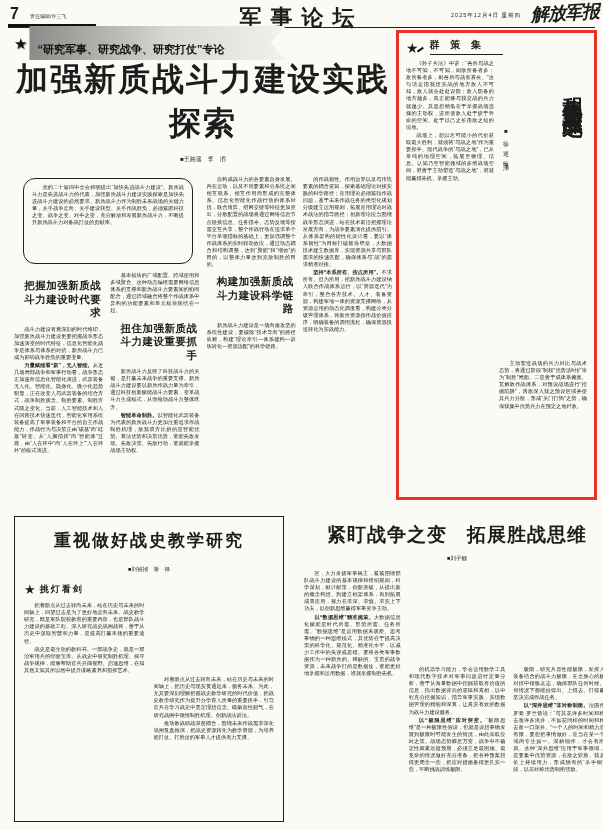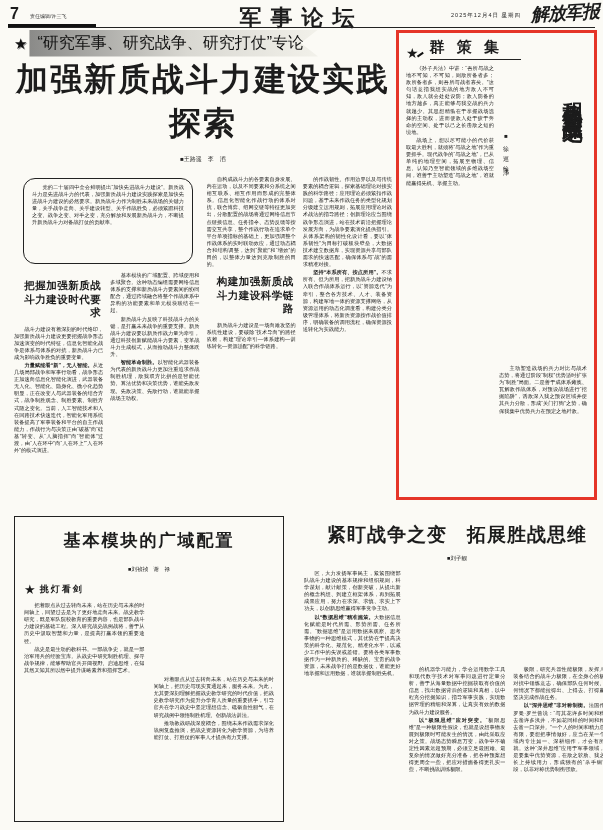--- a/index.html
+++ b/index.html
@@ -13,41 +13,41 @@
   .hdr-date{position:absolute;right:82px;top:12px;font-size:5.5px;letter-spacing:1px;color:#222;}
   .hdr-masthead{position:absolute;right:4px;top:1px;font-family:"DejaVu Serif","Liberation Serif",serif;
                 font-size:18px;font-weight:900;font-style:italic;transform:rotate(-3deg);letter-spacing:-1px;}
   .hdr-rule-left{position:absolute;left:8px;top:24px;width:88px;height:2.5px;background:#111;}
   .hdr-rule{position:absolute;left:8px;right:8px;top:27px;height:1.2px;background:#222;}
   
   .banner{position:absolute;left:14px;top:33px;width:272px;height:20px;display:flex;align-items:center;}
   .banner .star-logo{font-size:15px;line-height:15px;margin-right:2px;color:#111;text-shadow:1px 1px 0 #999;}
   .banner .ribbon{flex:1;background:linear-gradient(90deg,#8a8a88,#d9d8d2 55%,#f2f1ea);
                   clip-path:polygon(0 0,100% 0,94% 50%,100% 100%,0 100%);
-                  font-size:16px;font-weight:400;padding:3px 14px 3px 8px;color:#111;white-space:nowrap;}
+                  font-size:11px;font-weight:700;padding:16px 14px 3px 8px;color:#111;white-space:nowrap;}
   
   .main-art{position:absolute;left:14px;top:56px;width:378px;}
   .main-headline{text-align:center;font-size:32px;font-weight:900;letter-spacing:2px;margin:2px 0 0;}
   .main-byline{text-align:center;font-size:6px;margin-top:9px;color:#222;}
   .main-body{position:relative;margin-top:12px;height:392px;display:flex;gap:7px;}
   .intro-box{position:absolute;left:9px;top:2px;width:170px;height:86px;border:1.2px solid #222;
              border-radius:12px;padding:5px 8px;box-sizing:border-box;background:#fbfaf5;z-index:2;}
   .intro-box p{margin:0;font-size:5.2px;line-height:7px;text-align:justify;text-indent:2em;font-weight:500;}
   .mcol{flex:1;overflow:hidden;}
   .mcol:nth-child(2),.mcol:nth-child(3){padding-top:96px;}
   .para{margin:0 0 1px;font-size:5.2px;line-height:7.1px;text-align:justify;text-indent:2em;color:#222;}
   .para b{font-weight:900;}
   .subhead{font-size:10.5px;font-weight:900;text-align:right;line-height:13.5px;margin:7px 2px 6px;letter-spacing:0.5px;}
   
   .red-box{position:absolute;left:396px;top:30px;width:201px;height:470px;border:3px solid #e53528;
            box-sizing:border-box;padding:5px 7px;background:#fbfaf5;}
   .colhead{display:flex;align-items:flex-end;margin-bottom:5px;}
   .colhead .star{font-size:14px;line-height:14px;margin-right:4px;}
   .colhead .star::after{content:"";display:inline-block;width:7px;height:1.5px;background:#111;transform:rotate(-35deg) translateY(-4px);}
-  .colhead .colname{font-size:15px;font-weight:900;letter-spacing:4px;border-bottom:1.2px solid #222;padding:0 18px 2px 0;}
+  .colhead .colname{font-size:10px;font-weight:900;letter-spacing:4px;border-bottom:1.2px solid #222;padding:0 18px 2px 0;}
   .red-content{display:flex;height:420px;}
   .red-left{width:88px;margin-right:5px;}
   .red-right{flex:1;position:relative;}
   .v-title{position:absolute;right:2px;top:22px;writing-mode:vertical-rl;font-size:20px;font-weight:900;
            letter-spacing:2px;line-height:24px;}
   .v-byline{position:absolute;left:2px;top:68px;writing-mode:vertical-rl;font-size:6px;letter-spacing:2px;color:#222;}
   .red-bottom{position:absolute;left:0;right:0;top:300px;bottom:0;overflow:hidden;}
   
   .hist-box{position:absolute;left:14px;top:516px;width:270px;height:306px;border:1.3px solid #222;
             box-sizing:border-box;padding:8px 9px 6px;background:#fbfaf5;}
@@ -90,20 +90,21 @@
       <div class="intro-box">
         <p>党的二十届四中全会鲜明提出“加快先进战斗力建设”。新质战斗力是先进战斗力的代表，加强新质战斗力建设实践探索是加快先进战斗力建设的必然要求。新质战斗力作为制胜未来战场的关键力量，关乎战争走向、关乎建设转型、关乎作战胜负，必须紧跟科技之变、战争之变、对手之变，充分解放和发展新质战斗力，不断提升新质战斗力对备战打仗的贡献率。</p>
       </div>
     <div class="col mcol">
           <div class="subhead">把握加强新质战斗力建设时代要求</div>
           <p class="para">战斗力建设有着深刻的时代烙印，加强新质战斗力建设更要把握战争形态加速演变的时代特征，信息化智能化战争是体系与体系的对抗，新质战斗力已成为影响战争胜负的重要变量。</p>
           <p class="para"><b>力量赋能看“新”，无人智能。</b>从近几场局部战争和军事行动看，战争形态正加速向信息化智能化演进，武器装备无人化、智能化、隐身化、微小化趋势明显，正在改变人与武器装备的结合方式，战争制胜观念、制胜要素、制胜方式随之变化。当前，人工智能技术和人在回路技术快速迭代，智能化军用系统装备提高了军事装备和平台的自主作战能力，作战行为与决策正由“碳基”向“硅基”转变、从“人脑指挥”向“智能体”过渡，由“人在环中”向“人在环上”“人在环外”的模式演进。</p>
         </div>
         <div class="col mcol">
           <p class="para">基本模块的广域配置、跨域使用和多域聚合。这种动态编组需要网络信息体系的支撑和新质战斗力要素间的协同配合，通过跨域融合将整个作战体系中异构的功能要素和单元模块联结在一起。</p>
+          <div class="subhead">扭住加强新质战斗力建设重要抓手</div>
           <p class="para">新质战斗力反映了科技战斗力的关键，是打赢未来战争的重要支撑。新质战斗力建设要以新质作战力量为牵引，通过科技创新赋能战斗力要素，变革战斗力生成模式，从而推动战斗力整体跃升。</p>
           <p class="para"><b>智能革命制胜。</b>以智能化武器装备为代表的新质战斗力更加注重追求作战制胜机理，敌我双方比拼的是智能优势、算法优势和决策优势，谁能先敌发现、先敌决策、先敌行动，谁就能掌握战场主动权。</p>
         </div>
         <div class="col mcol">
           <p class="para">自构成战斗力的各要素自身发展、内在运动，以及不同要素和分系统之间相互联系、相互作用而形成的完整体系。信息化智能化作战行动的体系对抗，联合博弈、组网交链等特征更加突出，分散配置的战场将通过网络信息节点链接信息、任务指令、态势反馈等按需交互共享，整个作战行动在追求单个平台单项指标的基础上，更加强调整个作战体系的实时联动效应，通过动态耦合和结构调整，达到“聚能”和“增效”的目的，以整体力量达到克敌制胜的目的。</p>
           <div class="subhead">构建加强新质战斗力建设科学链路</div>
           <p class="para">新质战斗力建设是一场向难攻坚的系统性建设，要破除“技术导向”的路径依赖，构建“理论牵引—体系建构—训练转化—资源适配”的科学链路。</p>
         </div>
         <div class="col mcol">
           <p class="para">的作战韧性、作用边界以及与传统要素的耦合逻辑，探索基础理论对接实践的科学路径；应用理论必须紧扣作战问题，基于未来作战任务的类型化规划分级建立运用规则，拓展应用理论对战术战法的指导路径；创新理论应当围绕战争形态演进，站在技术前沿把握理论发展方向，为战争要素演化提供指引。从体系架构的韧性化设计看，要以“体系韧性”为目标打破板块壁垒，大数据技术建立数据库，实现资源共享与部队需求的快速匹配，确保体系与“战”的需求精准对接。</p>
@@ -126,21 +127,21 @@
         <div class="v-byline">■徐　巡　徐飞泽</div>
         <div class="v-title">积极主动塑造『与战之地』</div>
         <div class="red-bottom">
             <p class="para">主动塑造战场的兵力对比与战术态势，将通过阶段“制权”优势适时扩张为“制胜”局面。二是善于成体系瘫痪、瓦解敌作战体系，对预设战场进行“挖掘陷阱”，诱敌深入我之预设区域并使其兵力分散，形成“关门打狗”之势，确保我集中优势兵力在预定之地歼敌。</p>
           </div>
       </div>
     </div>
   </div>
 
   <div class="hist-box">
-    <h2 class="hist-headline">基本模块的广域配置</h2>
+    <h2 class="hist-headline">重视做好战史教学研究</h2>
     <div class="hist-byline">■刘祯祯　谢　禄</div>
     <div class="hist-cols">
 
     <div class="col mcol">
           <div class="collabel">
         <span class="star">★</span>
         <span class="name">挑灯看剑</span>
       </div>
           <p class="para">把着眼点从过去转向未来，站在历史与未来的时间轴上，回望过去是为了更好地走向未来。战史教学研究，既是军队院校教育的重要内容，也是部队战斗力建设的基础工程。深入研究战史战例战将，善于从历史中汲取智慧和力量，是提高打赢本领的重要途径。</p>
           <p class="para">战史是最生动的教科书。一部战争史，就是一部治军用兵的经验宝库。从战史中研究制胜机理、探寻战争规律，能够帮助官兵开阔视野、启迪思维，在知其然又知其所以然中提升谋略素养和指挥艺术。</p>

